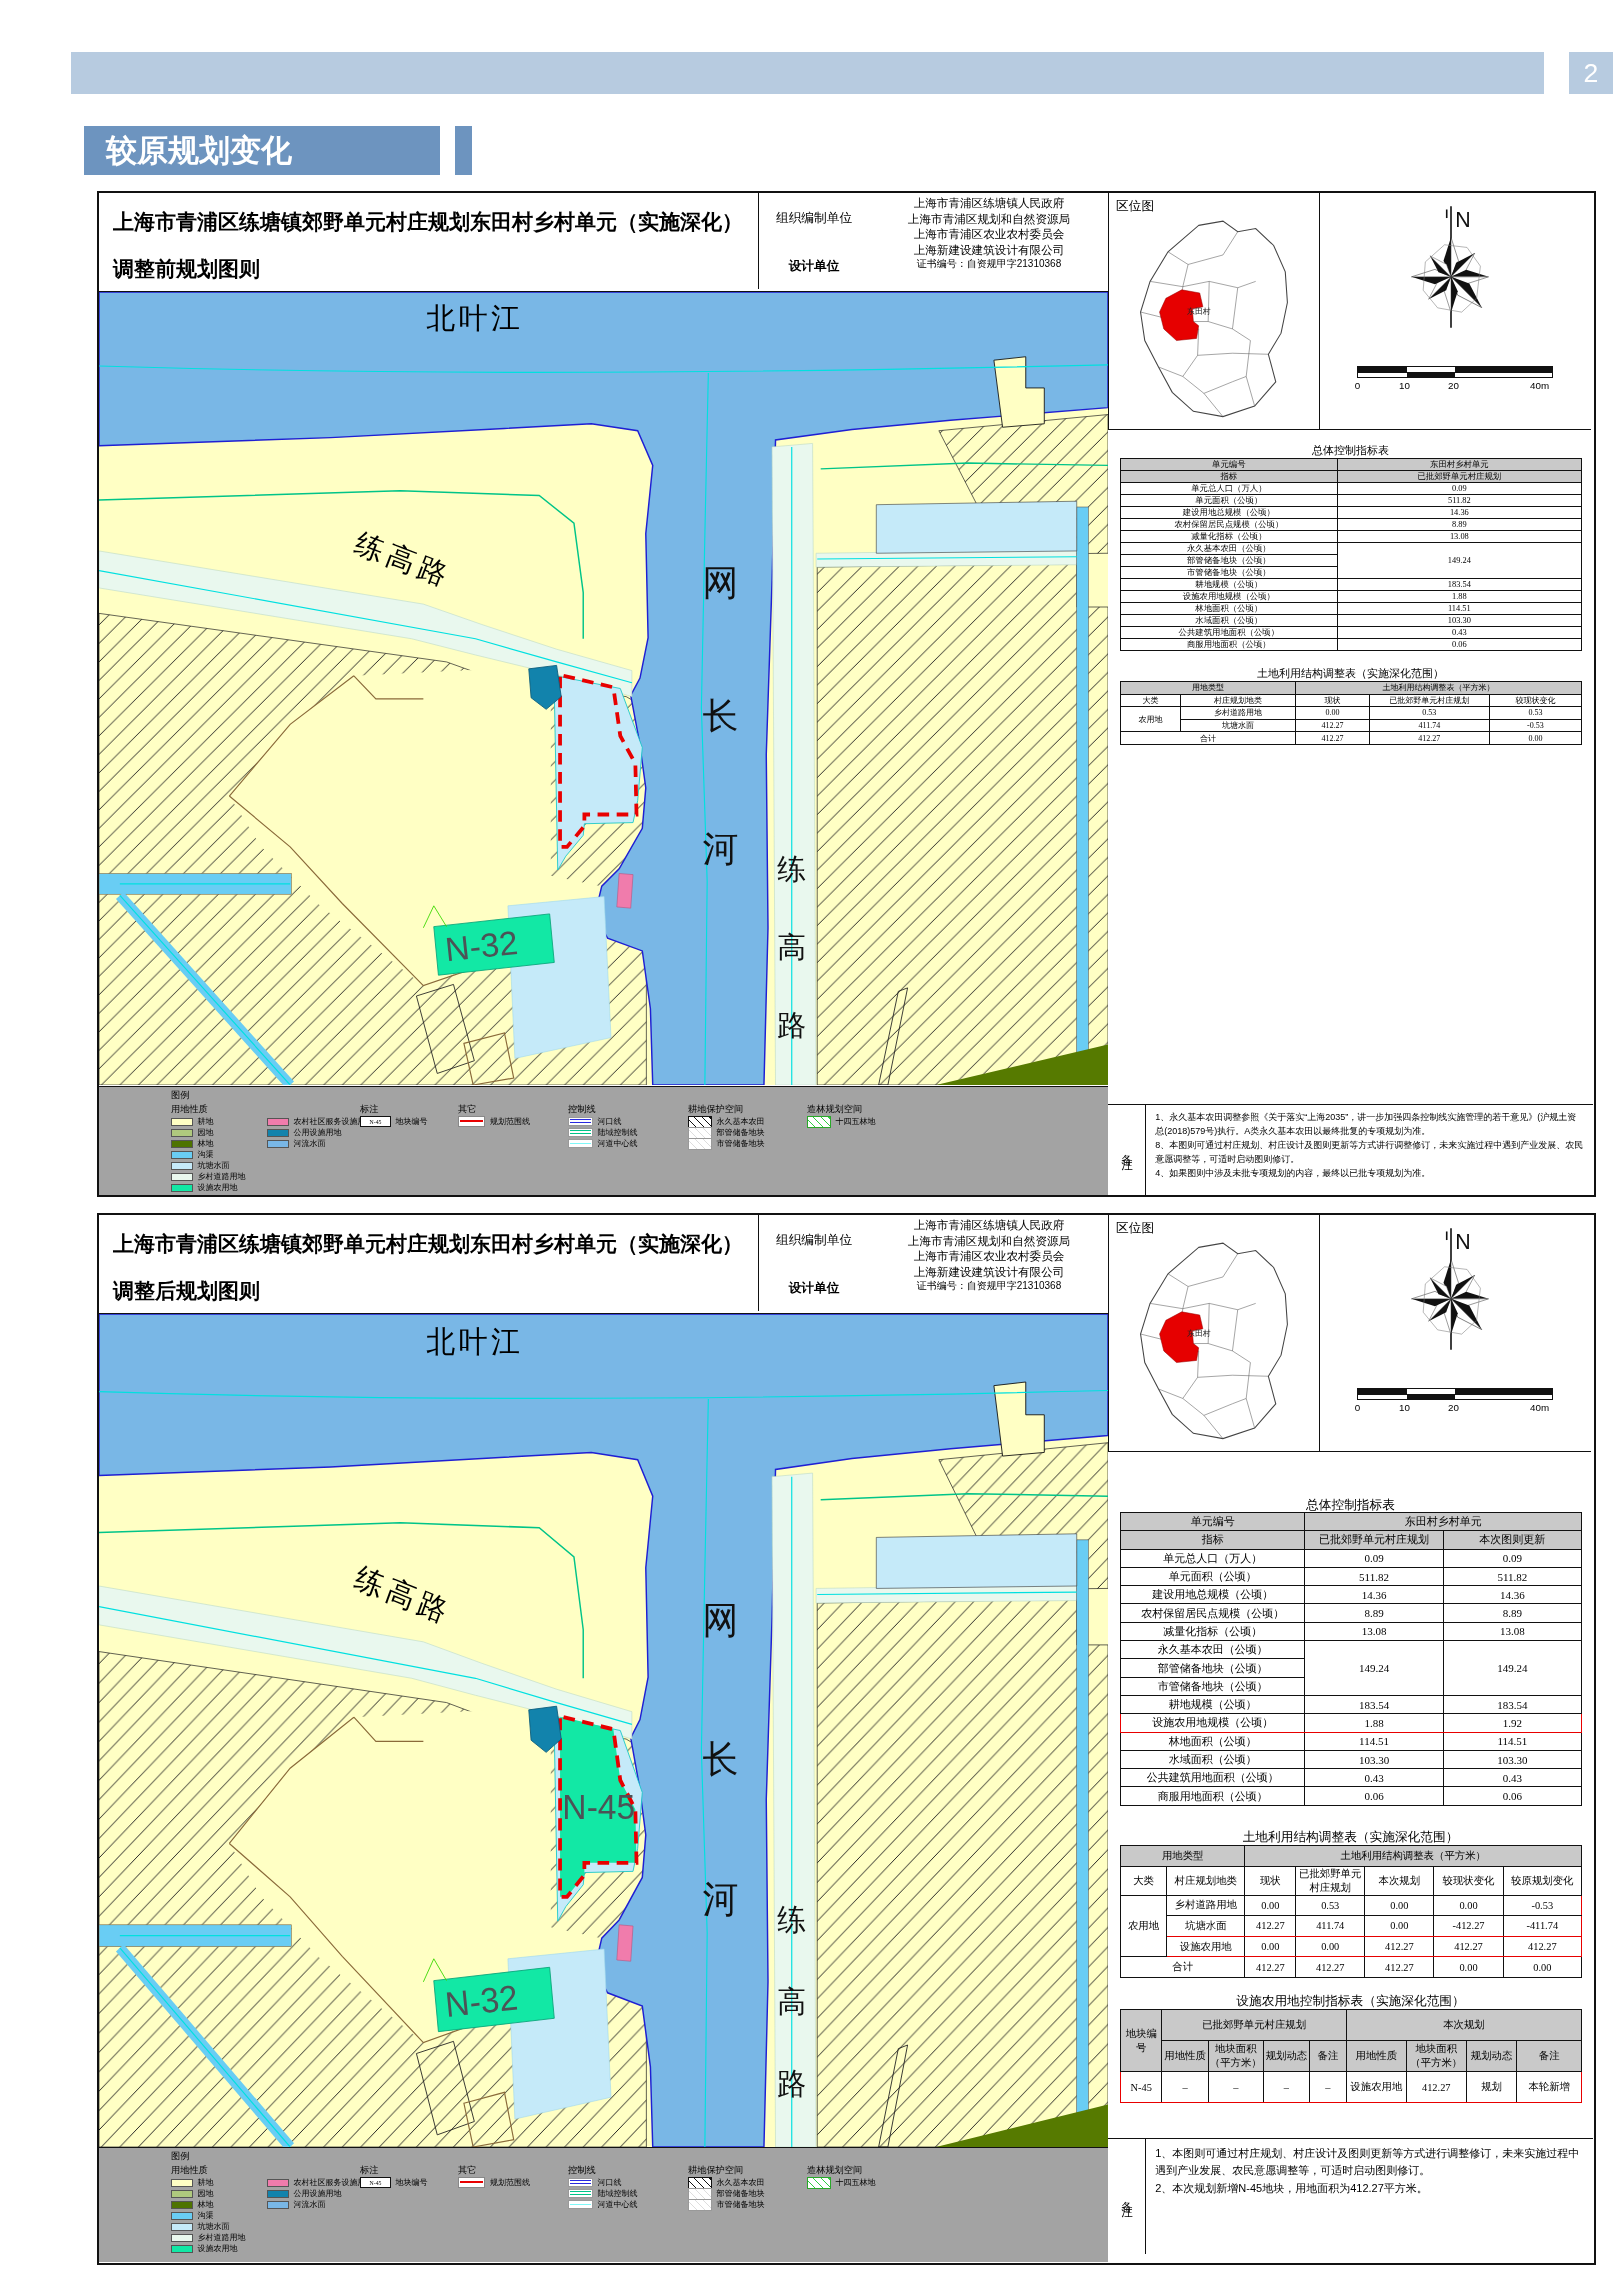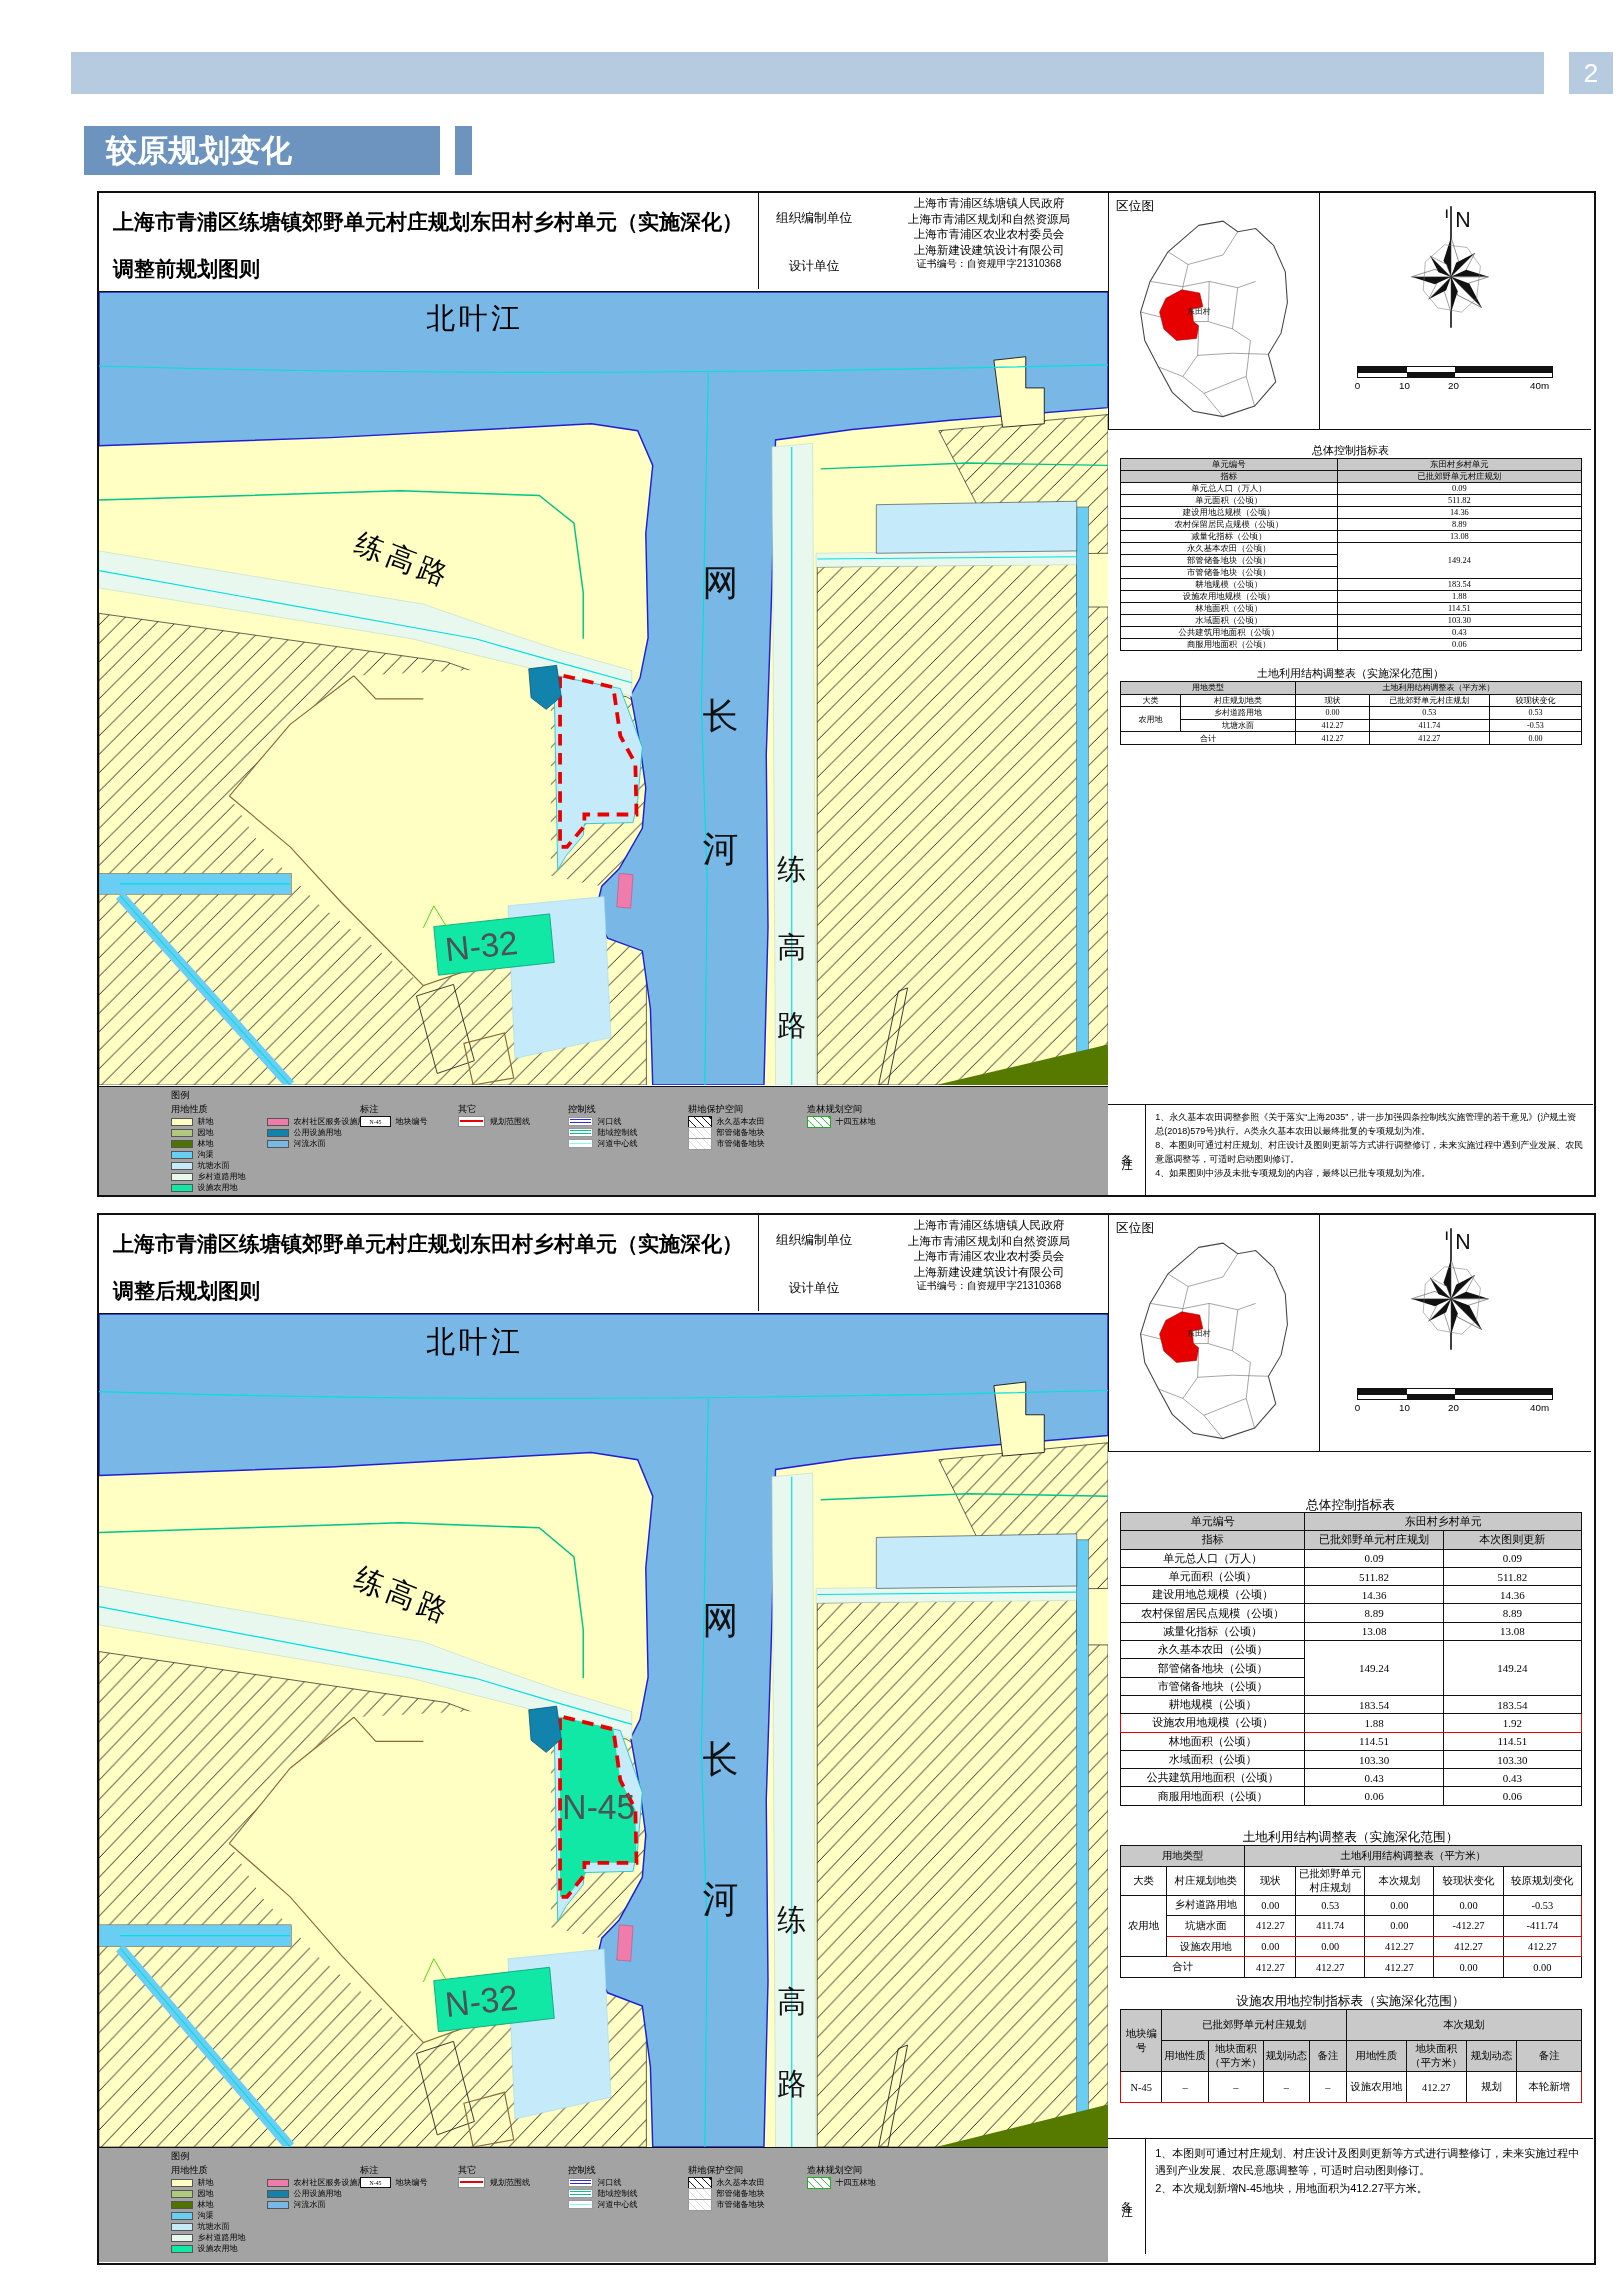--- a/index.html
+++ b/index.html
@@ -16,21 +16,21 @@
   .secbar2{left:455px;top:126px;width:17px;height:49px;background:#6D94BF;}
   
   .panel{left:97px;width:1499px;border:2.3px solid #111;background:#fff;box-sizing:border-box;}
   #panel1{top:191px;height:1006px;}
   #panel2{top:1213px;height:1052px;}
   .pTitleL1{left:14px;top:15px;width:636px;font-size:21px;font-weight:600;}
   .pTitleL2{left:14px;top:62px;font-size:21px;font-weight:600;}
   .orgCell{left:659px;top:0;width:351px;height:96px;border-left:1.7px solid #111;display:flex;box-sizing:border-box;}
   .orgLabels{width:110px;display:flex;flex-direction:column;}
   .orgLabels>div{display:flex;align-items:center;justify-content:center;font-size:12.7px;}
-  .orgLab1{height:51px;text-align:center;} .orgLab2{flex:1;}
+  .orgLab1{height:51px;text-align:center;} .orgLab2{flex:1;font-weight:bold;}
   .orgNames{flex:1;text-align:center;padding-top:2.3px;}
   .orgNames .nm{font-size:11.6px;line-height:15.6px;}
   .orgNames .cert{font-size:10px;line-height:11.6px;}
   .locBox{left:1009px;top:0;width:483px;height:237px;border-left:1.7px solid #111;border-bottom:1.2px solid #111;box-sizing:border-box;}
   .locTitle{left:7px;top:4.6px;font-size:12.7px;}
   .locSvg{left:4.6px;top:25.4px;width:201px;height:206px;}
   .locDiv{left:210px;top:0;height:236px;border-left:1.2px solid #111;}
   .compassSvg{left:287px;top:9.2px;width:110px;height:139px;}
   .scalebar{left:248px;top:173px;width:196px;height:35px;}
   .sb-row{display:flex;height:4.6px;border:0.6px solid #111;border-bottom:none;}

